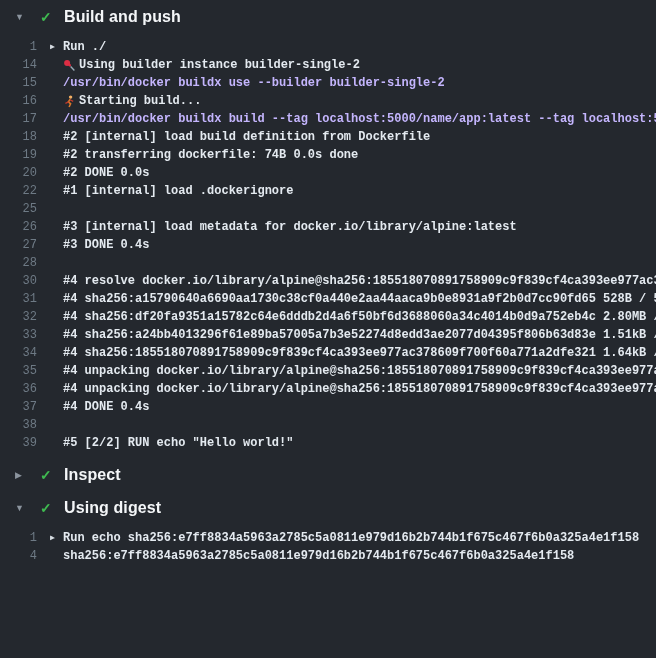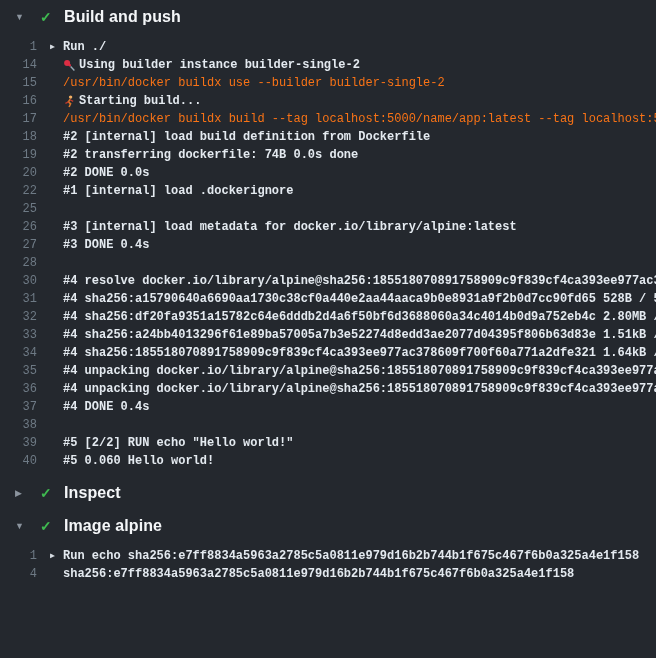--- a/index.html
+++ b/index.html
@@ -52,21 +52,21 @@
   }
   .line:not(.group) .expander { visibility: hidden; }
   .licon {
     width: 16px; flex: none;
     display: inline-flex; align-items: center;
   }
   .ltext {
     color: #e4eaf0; font-weight: 600; white-space: pre;
     flex: none;
   }
-  .line.command .ltext { color: #f97316; font-weight: 400; }
+  .line.command .ltext { color: #c4b5fd; font-weight: 700; }
 </style>
 </head>
 <body>
 
 <div class="log-viewer" id="root">
   <section class="section">
     <div class="sec-header">
       <span class="chev">▼</span>
       <span class="check">✓</span>
       <span class="sec-title">Build and push</span>
@@ -284,45 +284,37 @@
 
   <div class="line">
     <span class="lnum">39</span>
     <span class="lcontent">
       <span class="expander">▶</span>
       
       <span class="ltext">#5 [2/2] RUN echo "Hello world!"</span>
     </span>
   </div>
 
-  <div class="line">
-    <span class="lnum">40</span>
-    <span class="lcontent">
-      <span class="expander">▶</span>
-      
-      <span class="ltext">#5 0.060 Hello world!</span>
-    </span>
-  </div>
 </div>
   </section>
 
   <section class="section">
     <div class="sec-header">
       <span class="chev">▶</span>
       <span class="check">✓</span>
       <span class="sec-title">Inspect</span>
     </div>
 
   </section>
 
   <section class="section">
     <div class="sec-header">
       <span class="chev">▼</span>
       <span class="check">✓</span>
-      <span class="sec-title">Image alpine</span>
+      <span class="sec-title">Using digest</span>
     </div>
     <div class="sec-body">
   <div class="line group">
     <span class="lnum">1</span>
     <span class="lcontent">
       <span class="expander">▶</span>
       
       <span class="ltext">Run echo sha256:e7ff8834a5963a2785c5a0811e979d16b2b744b1f675c467f6b0a325a4e1f158</span>
     </span>
   </div>

